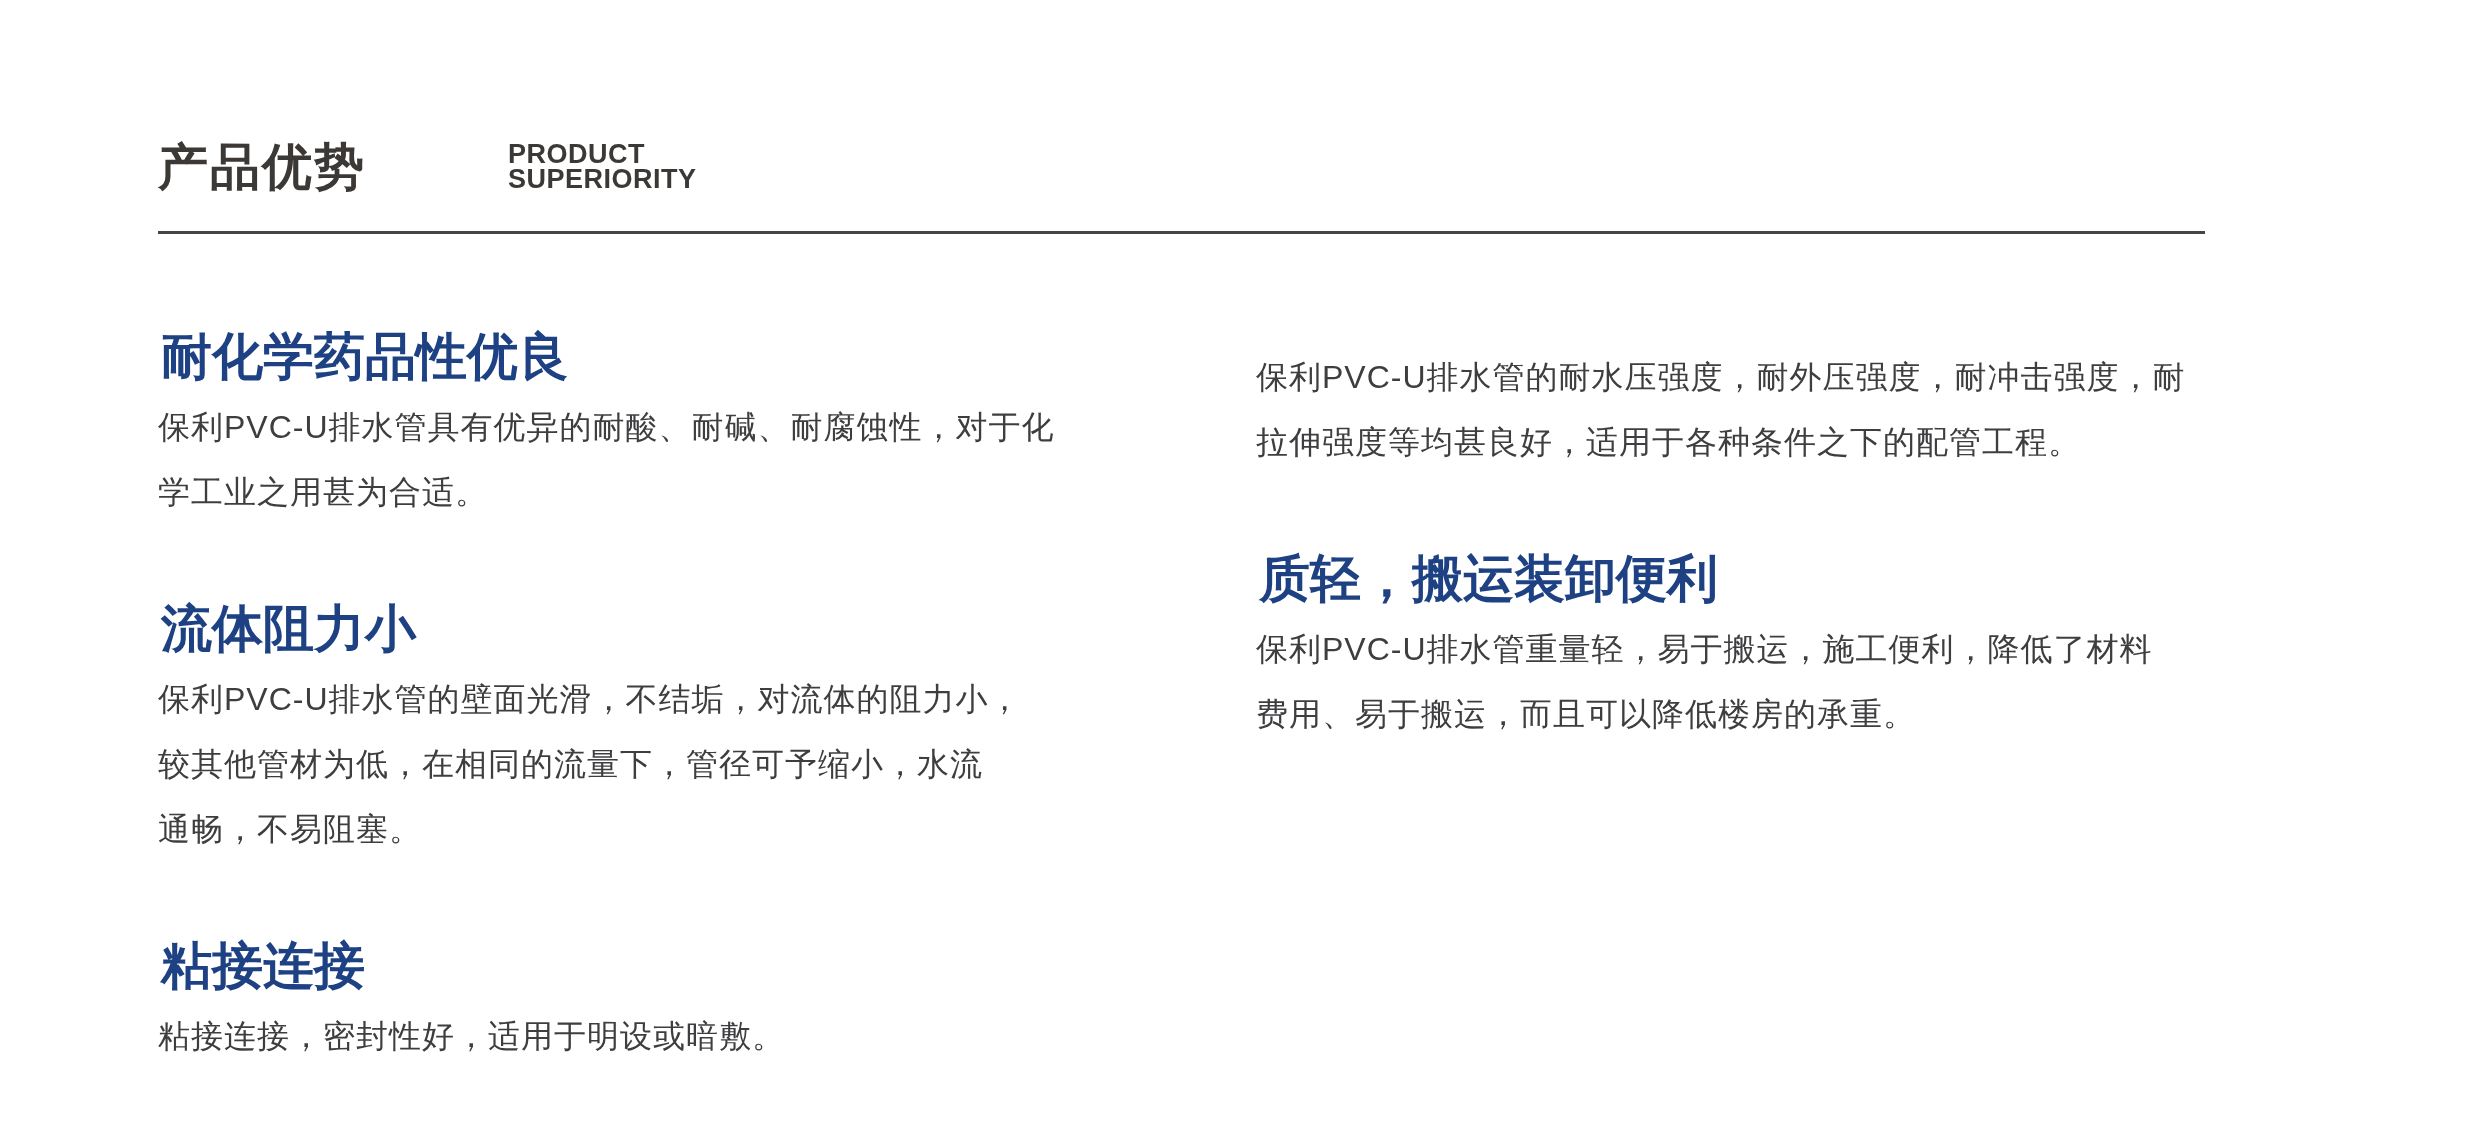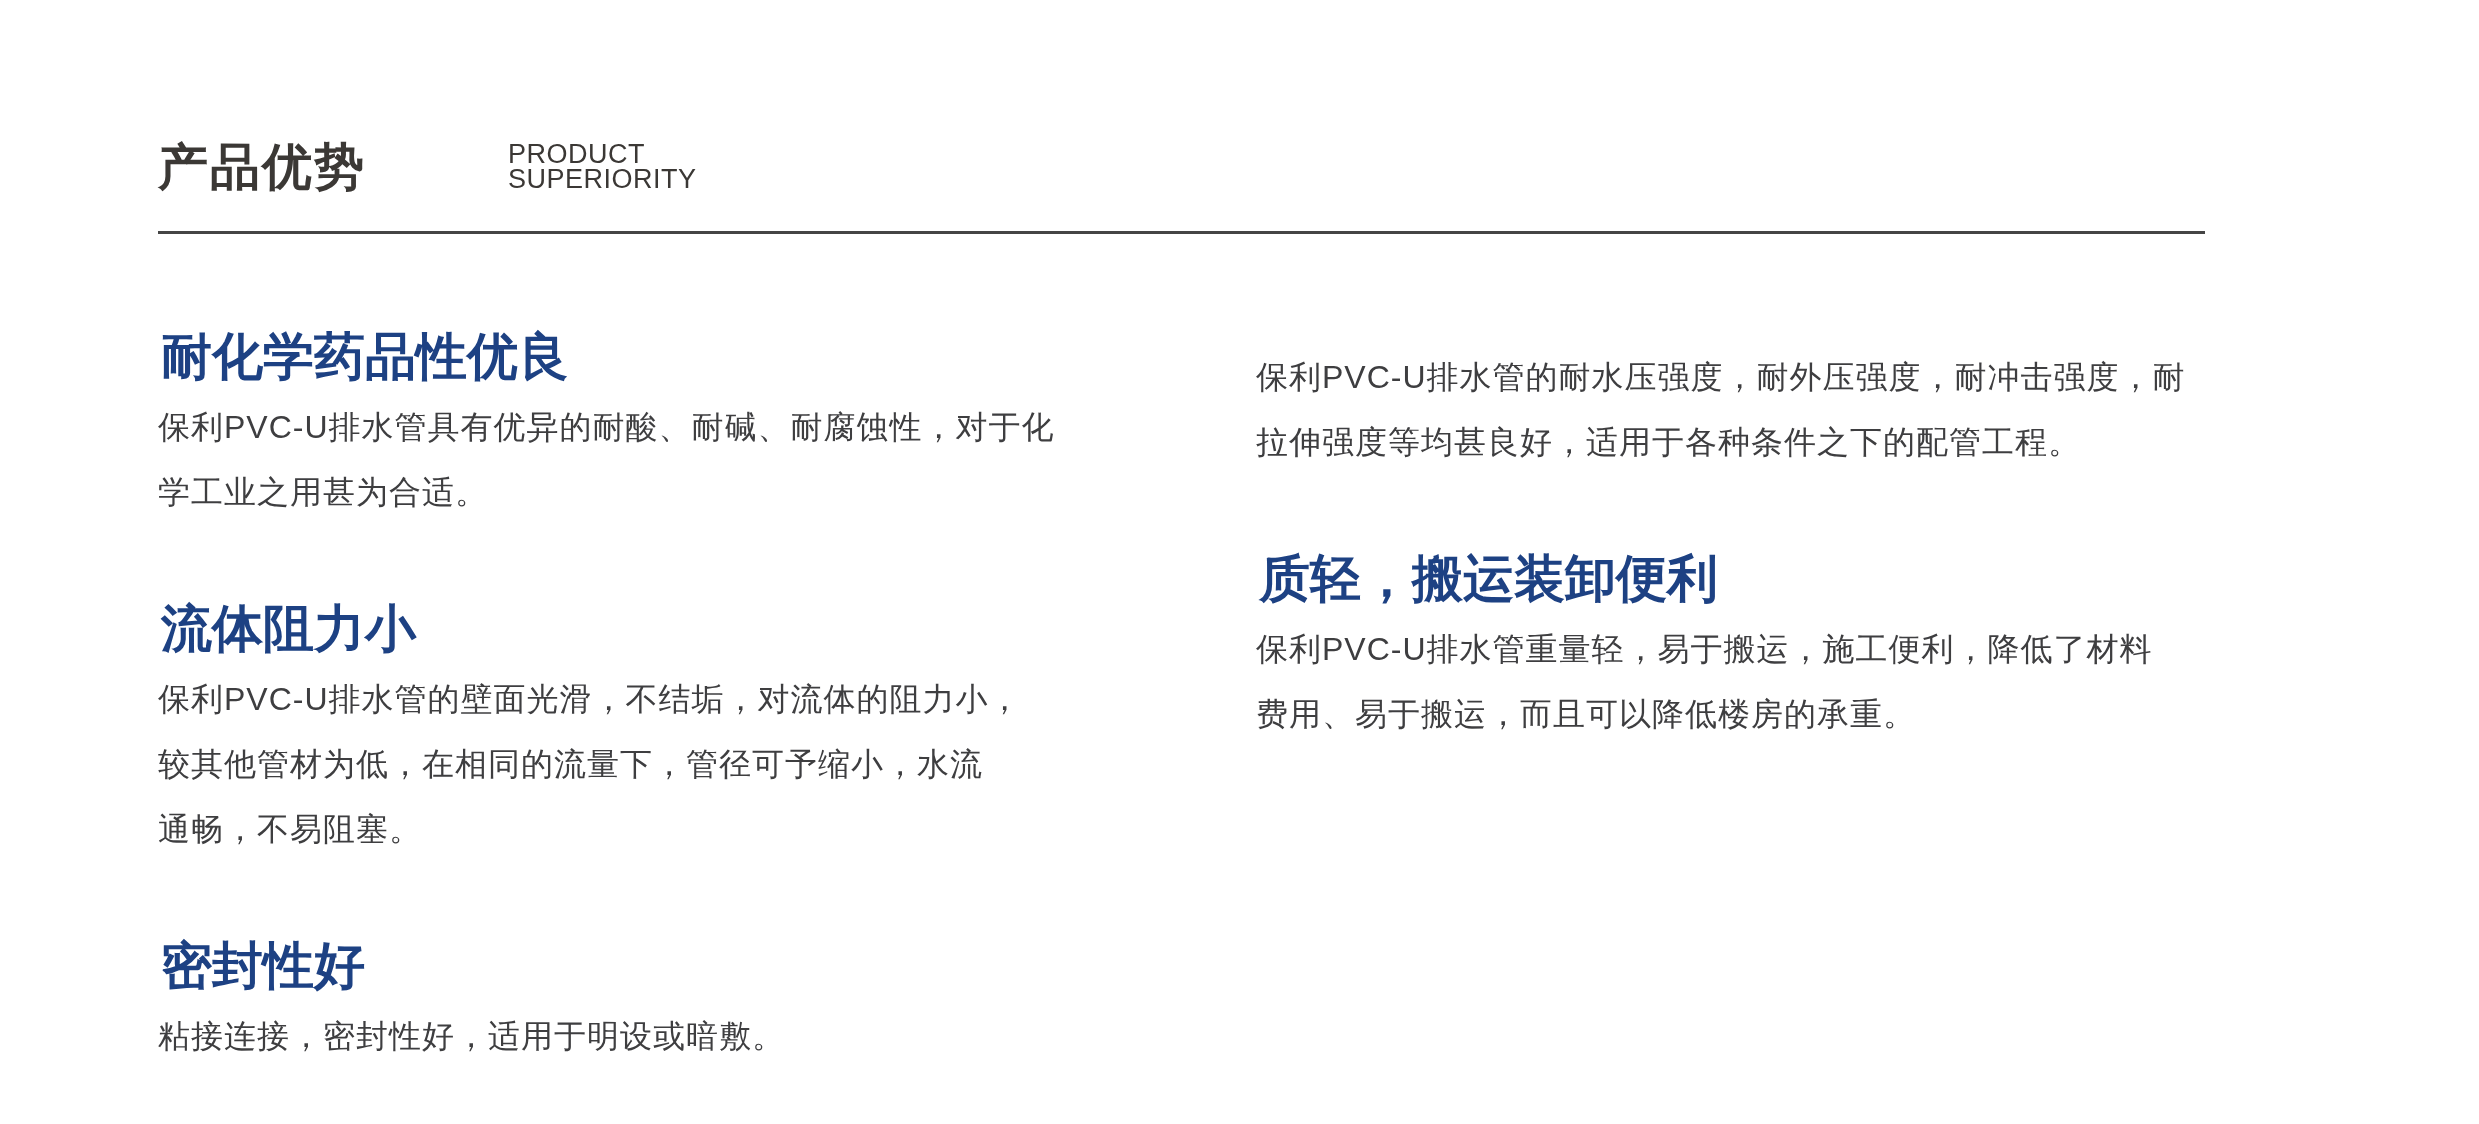--- a/index.html
+++ b/index.html
@@ -26,21 +26,21 @@
     letter-spacing: 2px;
     color: var(--title-dark, #3b3835);
     white-space: nowrap;
   }
   .page-subtitle {
     position: absolute;
     left: 508px;
     top: 142px;
     font-size: 27px;
     line-height: 25px;
-    font-weight: 400;
+    font-weight: 700;
     letter-spacing: 0.5px;
     color: var(--title-dark, #3b3835);
   }
   .page-subtitle span { display: block; }
   .divider {
     position: absolute;
     left: 158px;
     top: 231px;
     width: 2047px;
     height: 3px;
@@ -102,21 +102,21 @@
     <section class="adv">
       <h2 class="adv-heading">流体阻力小</h2>
       <div class="adv-body">
         <p class="adv-line">保利PVC-U排水管的壁面光滑，不结垢，对流体的阻力小，</p>
         <p class="adv-line">较其他管材为低，在相同的流量下，管径可予缩小，水流</p>
         <p class="adv-line">通畅，不易阻塞。</p>
       </div>
     </section>
 
     <section class="adv">
-      <h2 class="adv-heading">密封性好</h2>
+      <h2 class="adv-heading">粘接连接</h2>
       <div class="adv-body">
         <p class="adv-line">粘接连接，密封性好，适用于明设或暗敷。</p>
       </div>
     </section>
 
   </div>
 
   <div class="col col-right">
 
     <section class="adv">

